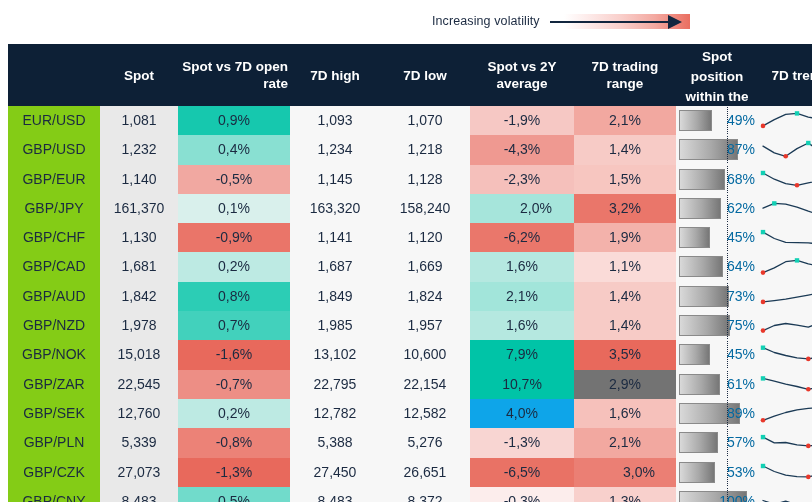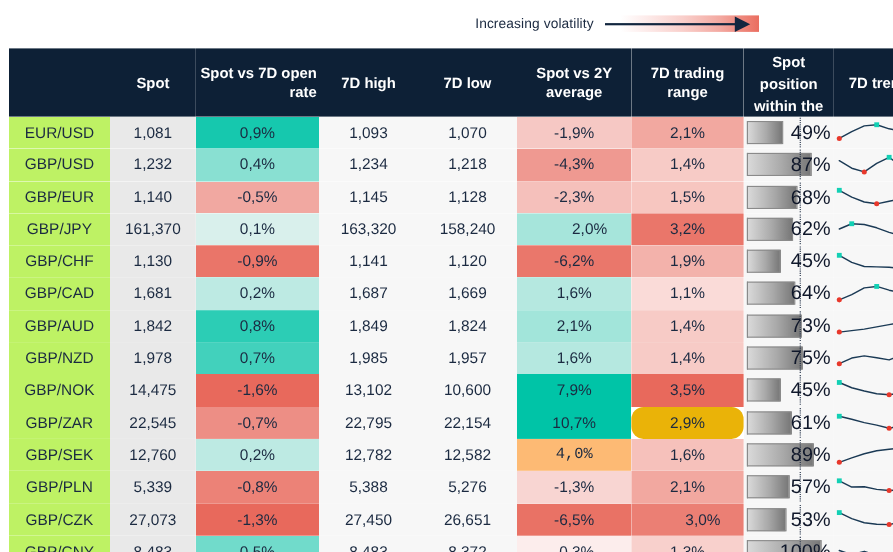--- a/index.html
+++ b/index.html
@@ -76,42 +76,42 @@
   tbody td{
     font-size:14px;
     text-align:center;
     color:#1b2a41;
     padding:0;
     height:29.3px;
     line-height:29.3px;
     white-space:nowrap;
     overflow:hidden;
   }
-  td.pair{background:#bef264;font-size:14px;}
+  td.pair{background:#84cc16;font-size:14px;}
   td.spot{background:#e9e9e9;}
   td.plain{background:#f7f7f7;}
   td.heat{}
   td.pos{background:#f7f7f7;position:relative;padding:0;}
   td.trend{background:#f7f7f7;position:relative;padding:0;}
 
   
   .posbox{position:relative;width:100%;height:29.3px;}
   .bar{
     position:absolute;left:3px;top:4px;height:21px;
     border:1px solid #8a8a8a;
     background:linear-gradient(to right,#d9d9d9 0%,#a8a8a8 55%,#777777 100%);
     box-sizing:border-box;
   }
   .dotline{
     position:absolute;top:1px;height:27px;width:0;
     border-left:1.4px dotted #1b2a41;
   }
   .posval{
     position:absolute;right:3px;top:0;height:29.3px;line-height:29.3px;
-    font-size:18px;color:#0f172a;
+    font-size:14px;color:#0369a1;
   }
 
   
   .spark{position:absolute;left:2px;top:1px;width:74px;height:27px;}
 </style>
 </head>
 <body>
 
 <div class="page">
 
@@ -322,21 +322,21 @@
           <td class="trend">
             <svg class="spark" viewBox="0 0 74 27" width="74" height="27">
               <path d="M3.0 18.6 L14.3 13.5 L25.7 11.5 L37.0 13.2 L48.3 15.2 L59.7 10.8 L71.0 6.4" fill="none" stroke="#1b3a55" stroke-width="1.3" stroke-linejoin="round" stroke-linecap="round"></path>
               <rect x="68.8" y="4.2" width="4.4" height="4.4" fill="#12d0b4"></rect>
               <circle cx="3.0" cy="18.6" r="2.3" fill="#e8382b"></circle>
             </svg>
           </td>
         </tr>
         <tr>
           <td class="pair">GBP/NOK</td>
-          <td class="spot">14,475</td>
+          <td class="spot">15,018</td>
           <td class="heat" style="background: rgb(232, 105, 92);">-1,6%</td>
           <td class="plain">13,102</td>
           <td class="plain">10,600</td>
           <td class="heat" style="background: rgb(0, 196, 167);">7,9%</td>
           <td class="heat" style="background: rgb(232, 105, 92);">3,5%</td>
           <td class="pos">
             <div class="posbox">
               <div class="bar" style="width: 30.6px;"></div>
               <div class="dotline" style="left: 50.6px;"></div>
               <span class="posval">45%</span>
@@ -350,21 +350,21 @@
             </svg>
           </td>
         </tr>
         <tr>
           <td class="pair">GBP/ZAR</td>
           <td class="spot">22,545</td>
           <td class="heat" style="background: rgb(237, 142, 133);">-0,7%</td>
           <td class="plain">22,795</td>
           <td class="plain">22,154</td>
           <td class="heat" style="background: rgb(0, 196, 167);">10,7%</td>
-          <td class="heat" style="background: #eab308; border-radius: 11px;">2,9%</td>
+          <td class="heat" style="background: #737373;">2,9%</td>
           <td class="pos">
             <div class="posbox">
               <div class="bar" style="width: 41.48px;"></div>
               <div class="dotline" style="left: 50.6px;"></div>
               <span class="posval">61%</span>
             </div>
           </td>
           <td class="trend">
             <svg class="spark" viewBox="0 0 74 27" width="74" height="27">
               <path d="M3.0 7.4 L14.3 10.1 L25.7 13.2 L37.0 15.5 L48.3 18.3 L59.7 15.9 L71.0 12.5" fill="none" stroke="#1b3a55" stroke-width="1.3" stroke-linejoin="round" stroke-linecap="round"></path>
@@ -372,21 +372,21 @@
               <circle cx="48.3" cy="18.3" r="2.3" fill="#e8382b"></circle>
             </svg>
           </td>
         </tr>
         <tr>
           <td class="pair">GBP/SEK</td>
           <td class="spot">12,760</td>
           <td class="heat" style="background: rgb(189, 234, 227);">0,2%</td>
           <td class="plain">12,782</td>
           <td class="plain">12,582</td>
-          <td class="heat" style="background: #fdba74; font-family: Liberation Mono, monospace;">4,0%</td>
+          <td class="heat" style="background: #0ea5e9;">4,0%</td>
           <td class="heat" style="background: rgb(246, 193, 187);">1,6%</td>
           <td class="pos">
             <div class="posbox">
               <div class="bar" style="width: 60.52px;"></div>
               <div class="dotline" style="left: 50.6px;"></div>
               <span class="posval">89%</span>
             </div>
           </td>
           <td class="trend">
             <svg class="spark" viewBox="0 0 74 27" width="74" height="27">

